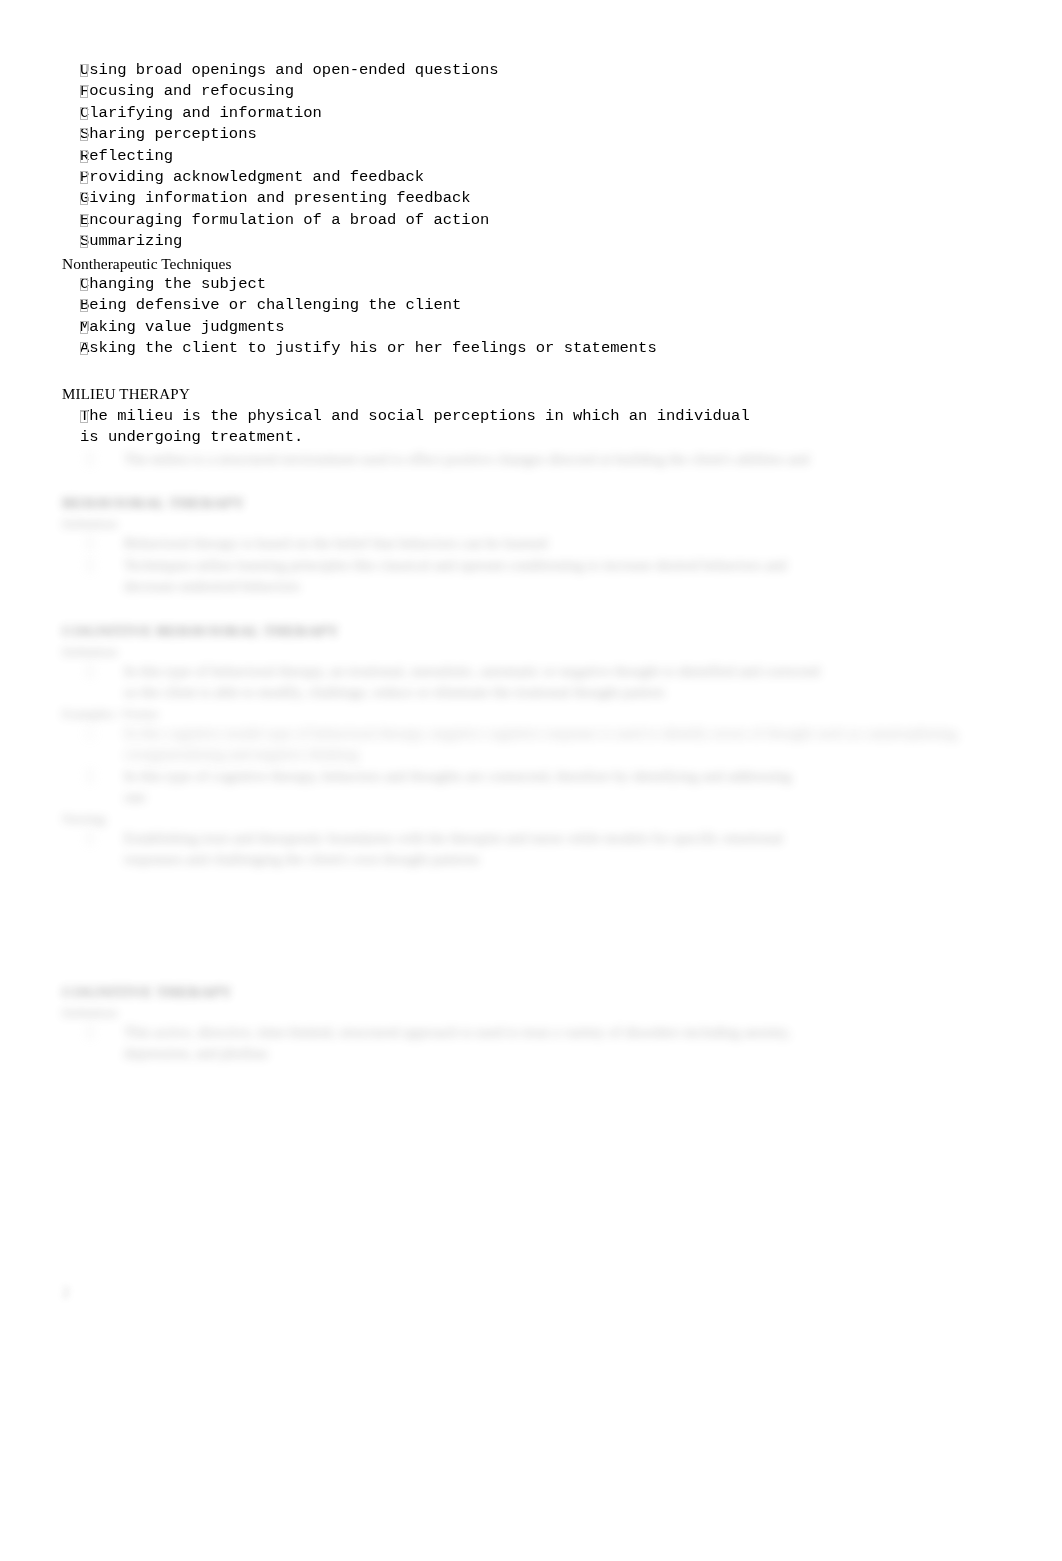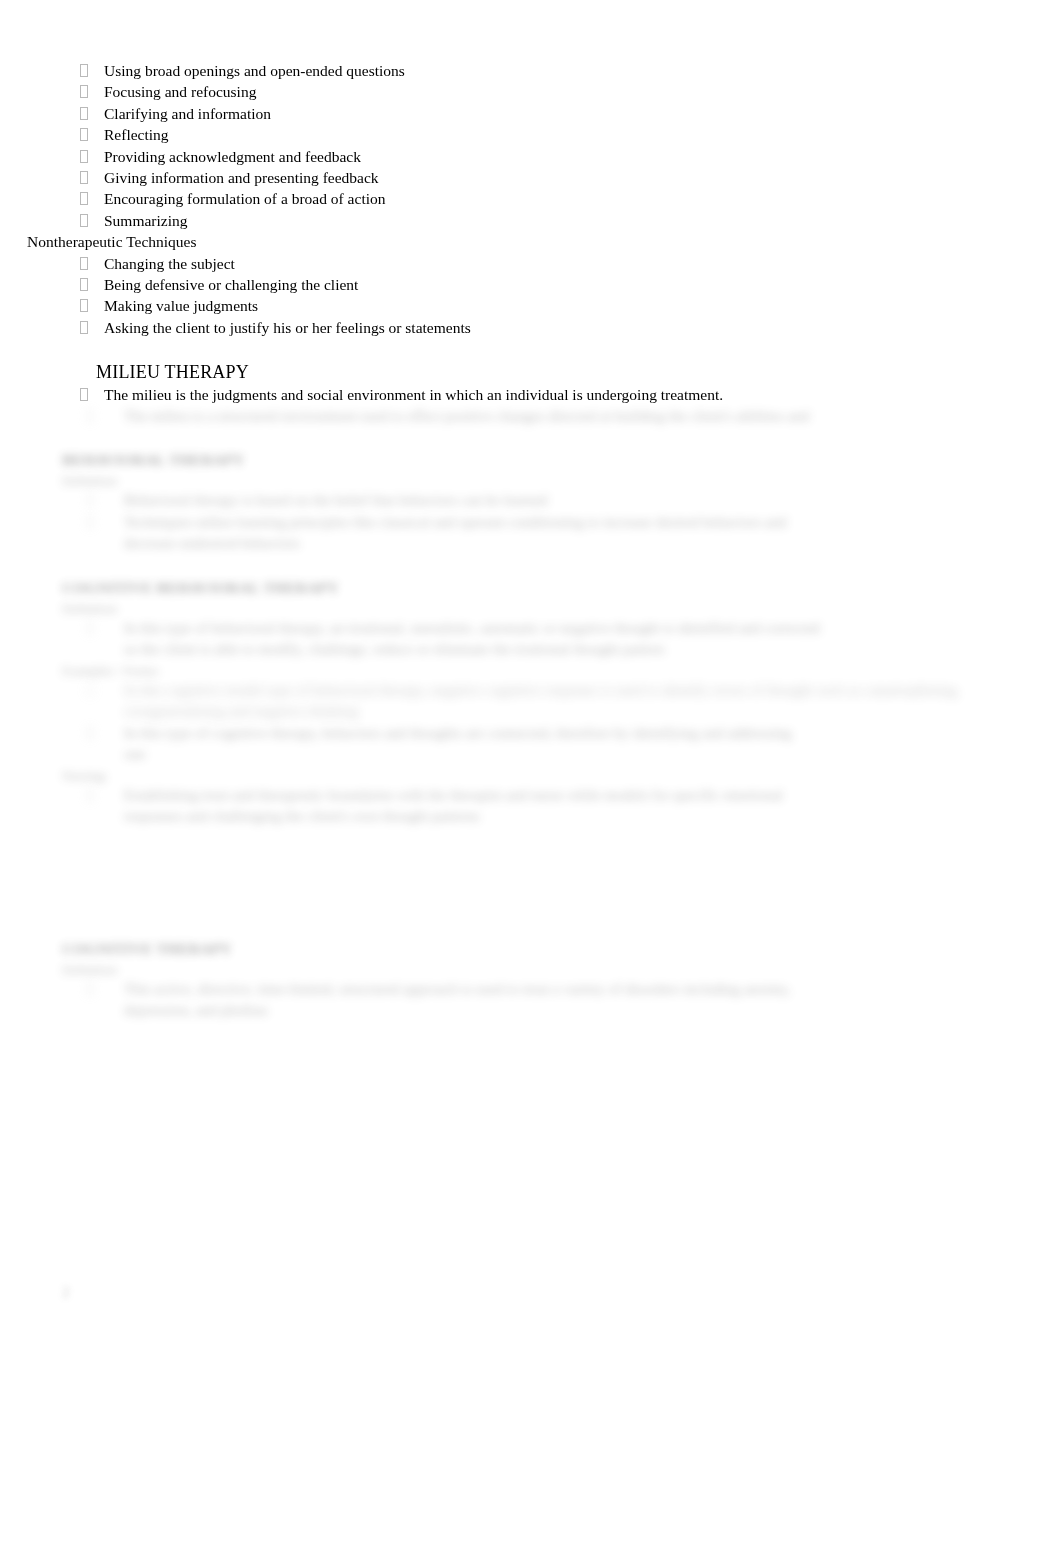--- a/index.html
+++ b/index.html
@@ -25,50 +25,51 @@
     position: absolute;
     top: 0;
     left: 0;
     width: 1062px;
   }
 
   
   .bullet-item {
     display: block;
     position: relative;
-    padding-left: 104px;
+    padding-left: 80px;
     font-size: 15.5px;
     line-height: 21.4px;
     text-indent: 0;
+    font-family: Liberation Mono, monospace;
   }
   .bullet-item .tofu {
     position: absolute;
     left: 80px;
     top: 0;
     display: inline-block;
     width: 8px;
     height: 13px;
     border: 1px solid #b9b9b9;
     box-sizing: border-box;
     vertical-align: middle;
     margin-top: 4px;
   }
   .bullet-item .btext {
     display: block;
   }
 
   .flush-line {
-    padding-left: 27px;
+    padding-left: 62px;
     font-size: 15.5px;
     line-height: 21.4px;
   }
 
   .section-head {
-    padding-left: 96px;
-    font-size: 18px;
+    padding-left: 62px;
+    font-size: 15px;
     line-height: 24px;
     letter-spacing: 0.2px;
   }
   .spacer-md { height: 22px; }
   .spacer-lg { height: 44px; }
 
   
   .blurred {
     color: #3a3a3a;
   }
@@ -130,20 +131,21 @@
       <div class="bullet-item">
         <span class="tofu"></span>
         <span class="btext">Focusing and refocusing</span>
       </div>
       <div class="bullet-item">
         <span class="tofu"></span>
         <span class="btext">Clarifying and information</span>
       </div>
       <div class="bullet-item">
         <span class="tofu"></span>
+        <span class="btext">Sharing perceptions</span>
       </div>
       <div class="bullet-item">
         <span class="tofu"></span>
         <span class="btext">Reflecting</span>
       </div>
       <div class="bullet-item">
         <span class="tofu"></span>
         <span class="btext">Providing acknowledgment and feedback</span>
       </div>
       <div class="bullet-item">
@@ -187,21 +189,21 @@
       </div>
     </div>
 
     <div class="spacer-md"></div>
 
     <div class="section-head">MILIEU THERAPY</div>
 
     <div>
       <div class="bullet-item" style="padding-right:290px;">
         <span class="tofu"></span>
-        <span class="btext">The milieu is the judgments and social environment in which an individual is undergoing treatment.</span>
+        <span class="btext">The milieu is the physical and social perceptions in which an individual is undergoing treatment.</span>
       </div>
       <div class="blur-bullet blurred b4" style="padding-right:230px;">
         <span class="tofu"></span>
         <span class="btext">The milieu is a structured environment used to effect positive changes directed at building the client's abilities and</span>
       </div>
     </div>
 
     <div class="spacer-md"></div>
 
     <div class="blur-head blurred b3">BEHAVIORAL THERAPY</div>

